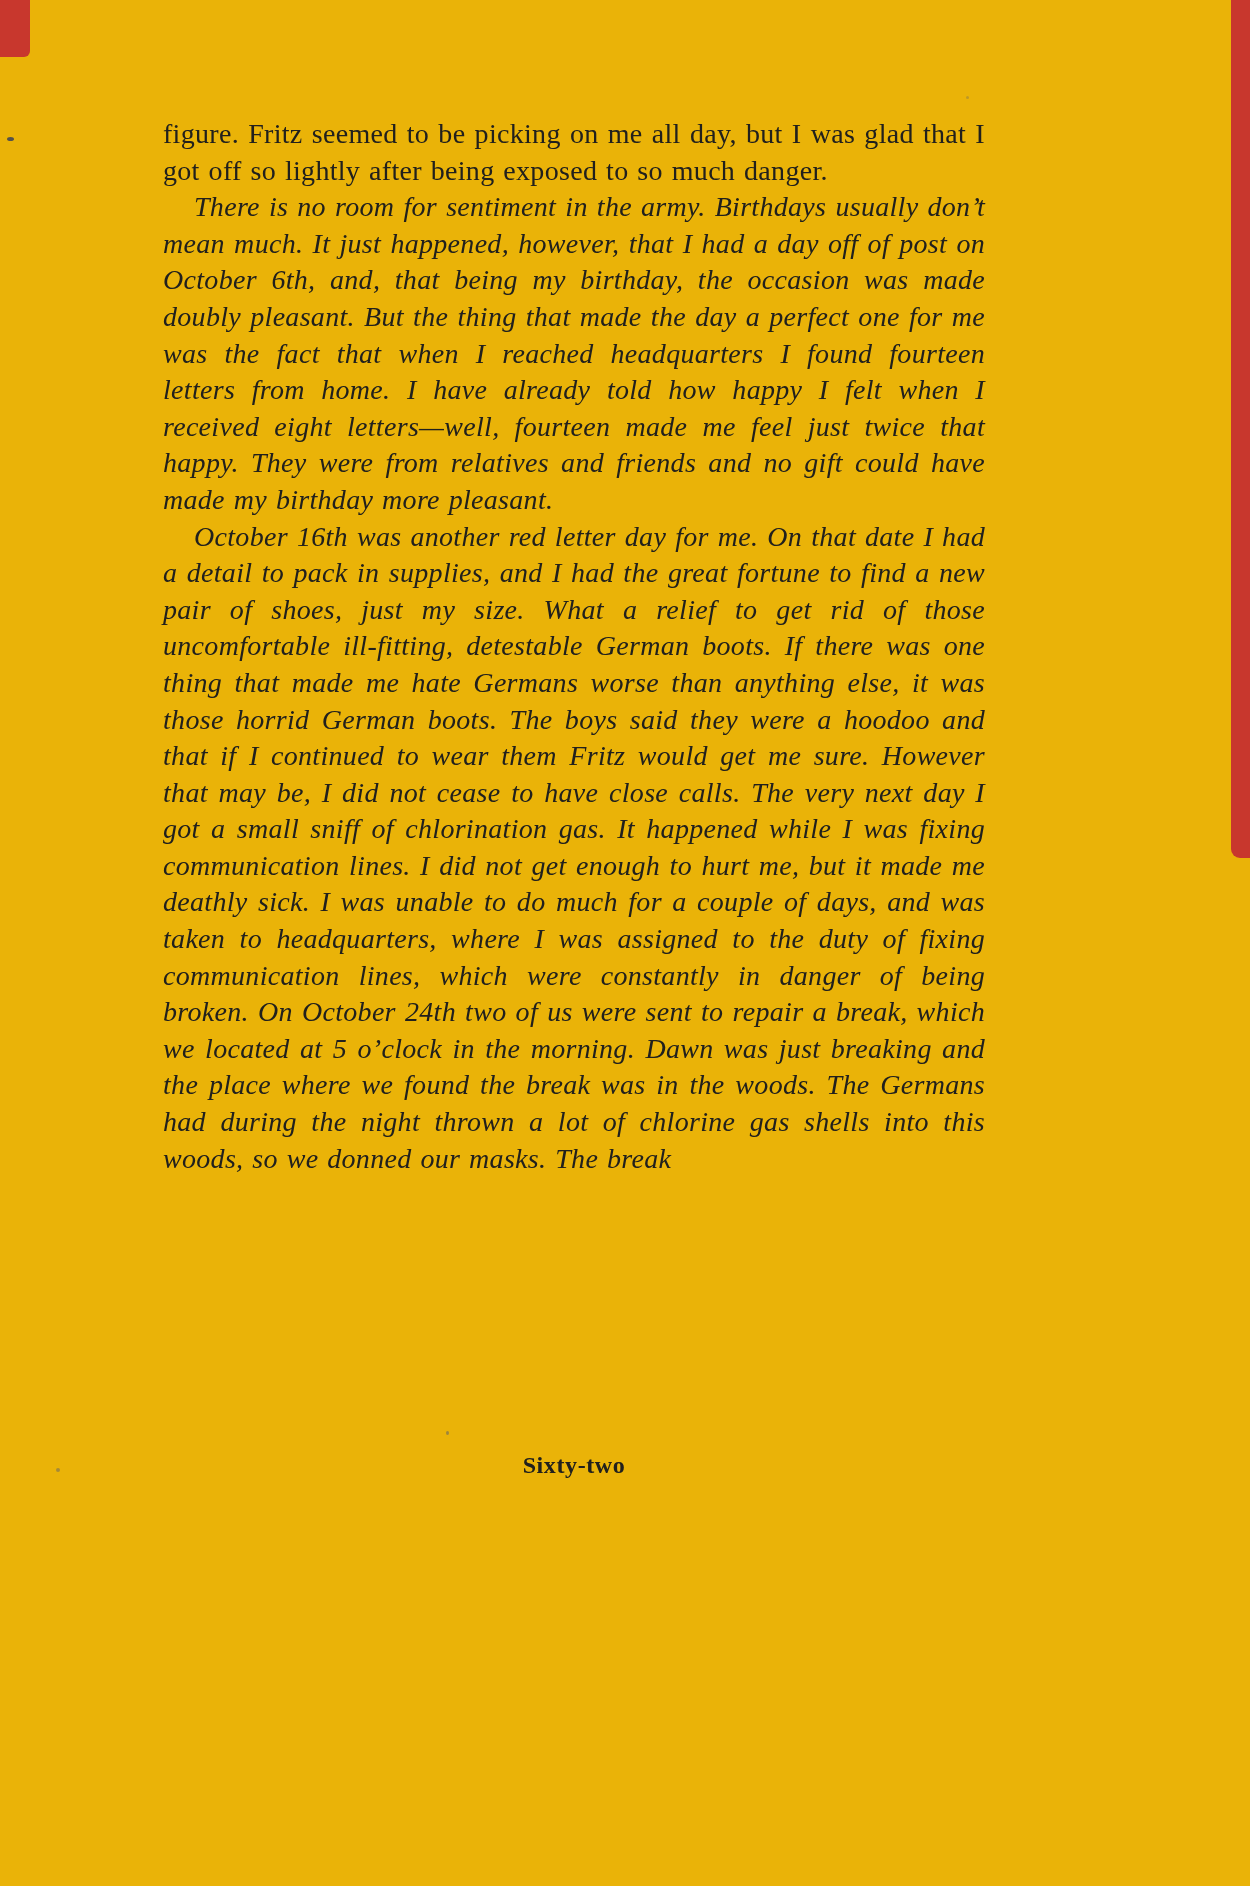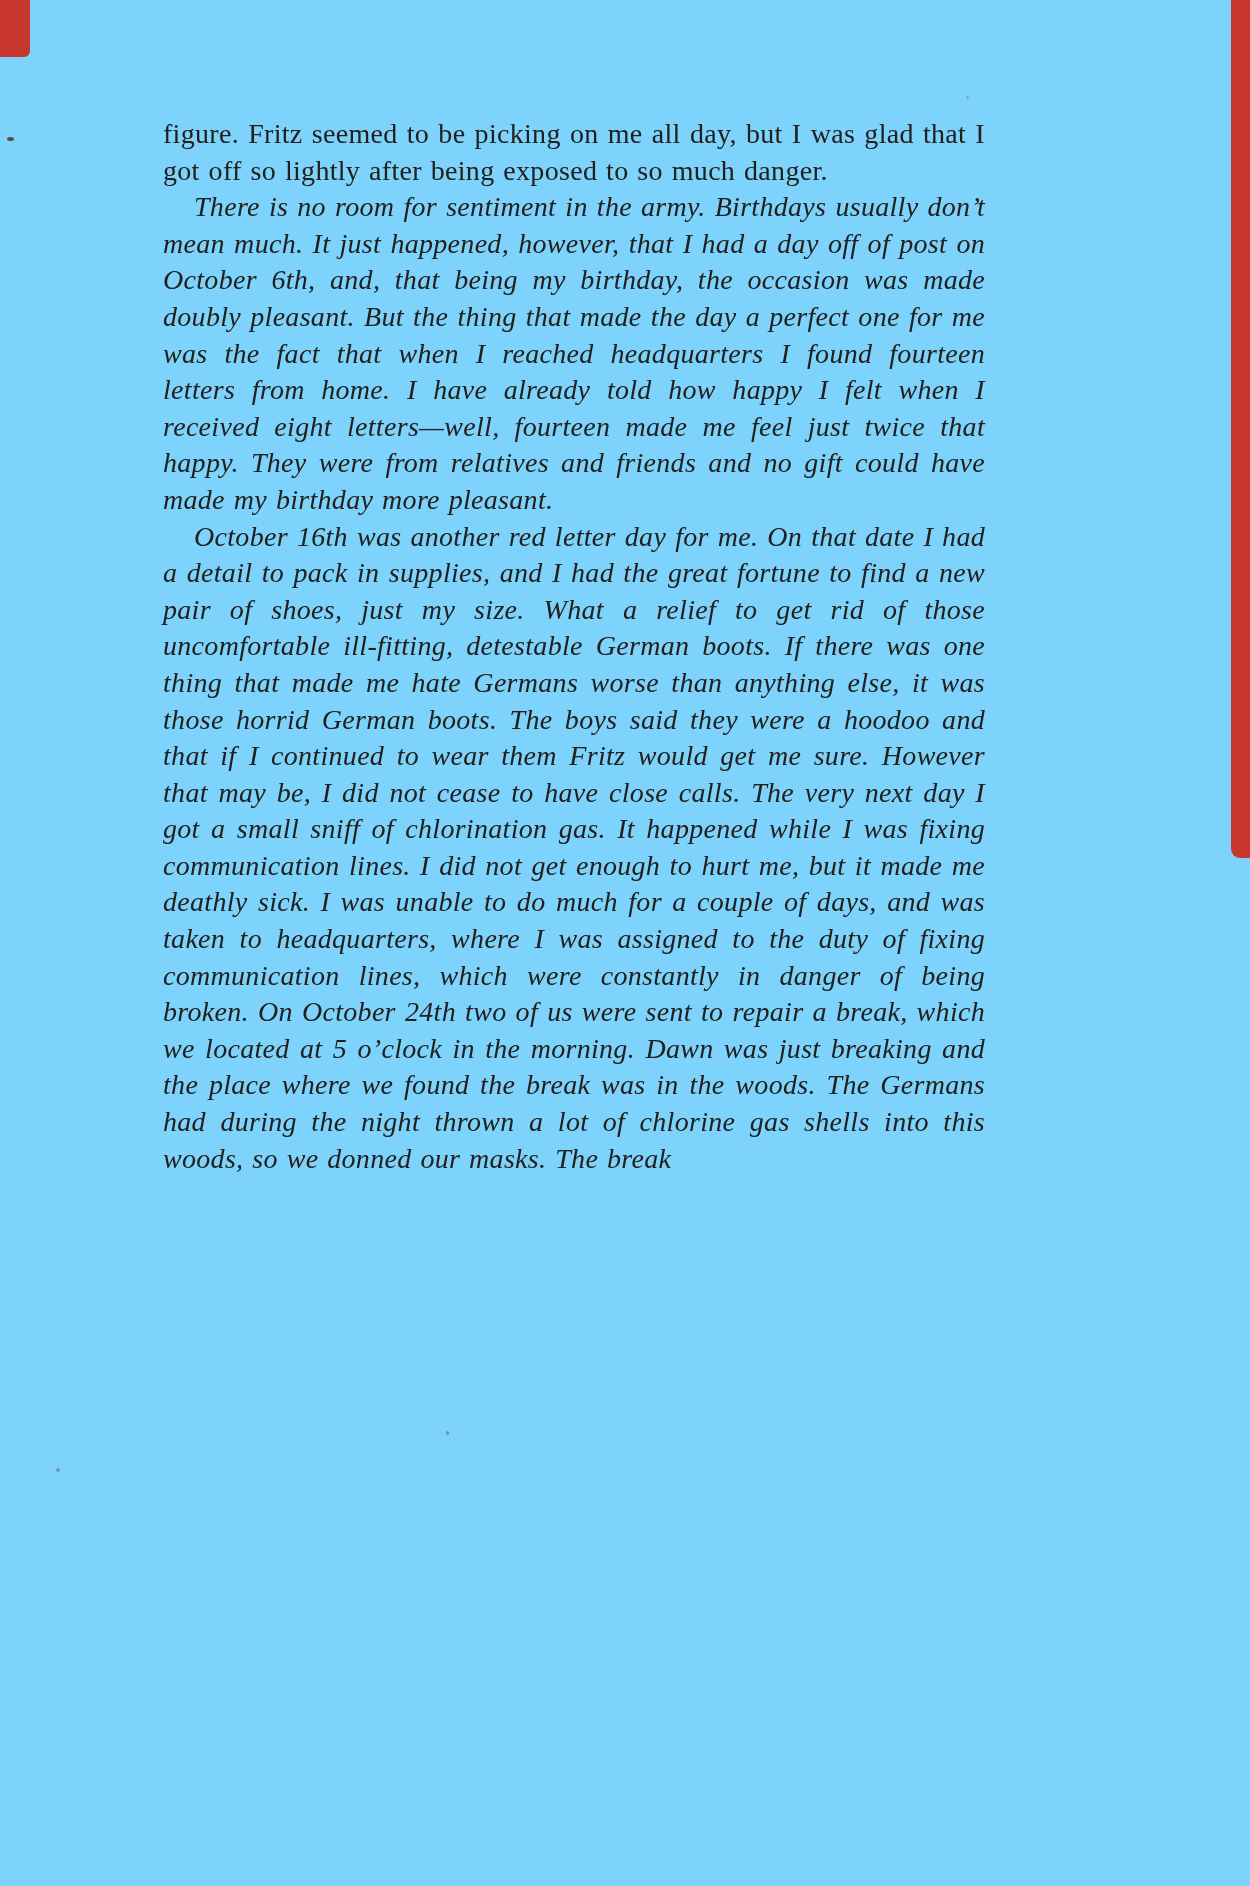--- a/index.html
+++ b/index.html
@@ -5,21 +5,21 @@
   html, body {
     margin: 0;
     padding: 0;
     background: #e9e7e0;
   }
   .scan-page {
     position: relative;
     width: 1250px;
     height: 1886px;
     margin: 0 auto;
-    background: #7dd3fc;
+    background: #eab308;
     overflow: hidden;
     font-family: "Liberation Serif", "DejaVu Serif", serif;
     color: #21201d;
   }
   
   .artifact-top-left {
     position: absolute;
     left: 0;
     top: 0;
     width: 30px;
@@ -88,14 +88,15 @@
   <div class="speck s2"></div>
   <div class="speck s3"></div>
   <div class="speck s4"></div>
 
   <div class="text-block">
     <p>figure. Fritz seemed to be picking on me all day, but I was glad that I got off so lightly after being exposed to so much danger.</p>
     <p class="indented">There is no room for sentiment in the army. Birthdays usually don’t mean much. It just happened, however, that I had a day off of post on October 6th, and, that being my birthday, the occasion was made doubly pleasant. But the thing that made the day a perfect one for me was the fact that when I reached headquarters I found fourteen letters from home. I have already told how happy I felt when I received eight letters—well, fourteen made me feel just twice that happy. They were from relatives and friends and no gift could have made my birthday more pleasant.</p>
     <p class="indented">October 16th was another red letter day for me. On that date I had a detail to pack in supplies, and I had the great fortune to find a new pair of shoes, just my size. What a relief to get rid of those uncomfortable ill-fitting, detestable German boots. If there was one thing that made me hate Germans worse than anything else, it was those horrid German boots. The boys said they were a hoodoo and that if I continued to wear them Fritz would get me sure. However that may be, I did not cease to have close calls. The very next day I got a small sniff of chlorination gas. It happened while I was fixing communication lines. I did not get enough to hurt me, but it made me deathly sick. I was unable to do much for a couple of days, and was taken to headquarters, where I was assigned to the duty of fixing communication lines, which were constantly in danger of being broken. On October 24th two of us were sent to repair a break, which we located at 5 o’clock in the morning. Dawn was just breaking and the place where we found the break was in the woods. The Germans had during the night thrown a lot of chlorine gas shells into this woods, so we donned our masks. The break</p>
   </div>
 
+  <div class="page-number">Sixty-two</div>
 
 </div>
 
 </body></html>

